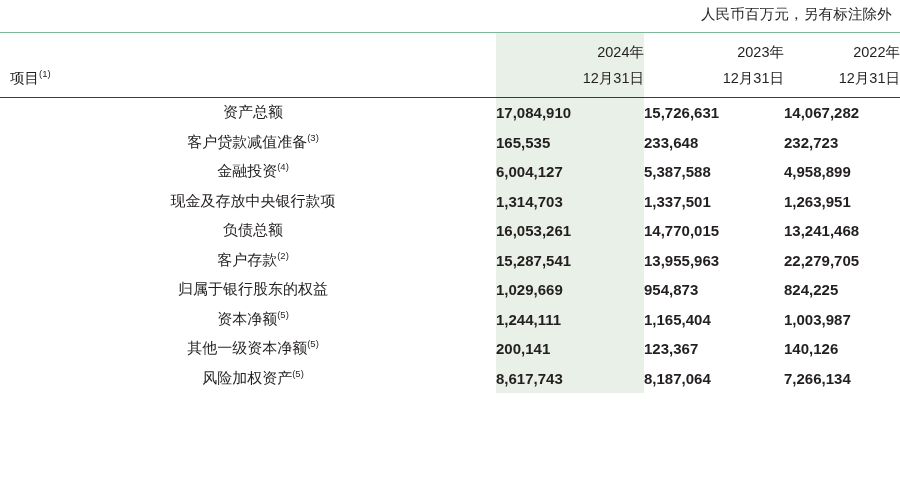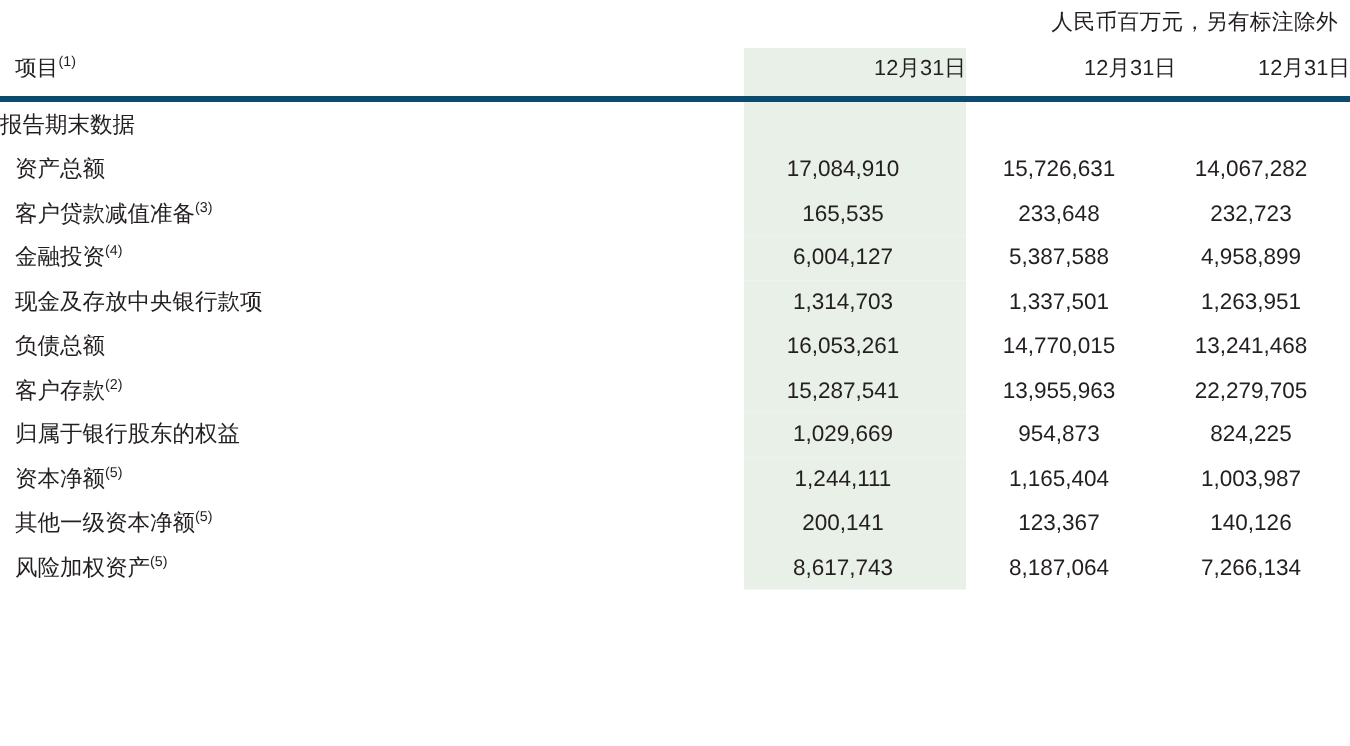--- a/index.html
+++ b/index.html
@@ -46,21 +46,21 @@
     font-weight: normal;
   }
   
   .hl {
     background: #e8f0e8;
   }
   .rule-top td {
     border-top: 1px solid #7fb69a;
   }
   .rule-mid td {
-    border-bottom: 4px solid #0c4a6e;
+    border-bottom: 1px solid #0c4a6e;
   }
   .head-row td {
     height: 26px;
     font-size: 14.5px;
     text-align: right;
     padding-right: 16px;
     color: #231f20;
   }
   .head-row td.item-cell {
     text-align: left;
@@ -75,27 +75,28 @@
     font-weight: bold;
     padding-left: 10px;
     color: #231f20;
   }
   .data-row td {
     height: 29.5px;
     font-size: 15px;
     color: #231f20;
   }
   .data-row td.item-cell {
-    text-align: left;
+    text-align: center;
     padding-left: 10px;
     margin-left: 20px;
   }
   .data-row td.num {
-    text-align: center;
+    text-align: left;
     padding-right: 16px;
+    font-weight: bold;
   }
   sup {
     font-size: 9.5px;
     vertical-align: super;
     line-height: 0;
   }
   .note-item {
     white-space: nowrap;
   }
 </style>
@@ -107,35 +108,35 @@
   <div class="unit-note">人民币百万元，另有标注除外</div>
 
   <table class="fin">
     <colgroup>
       <col class="c-item">
       <col class="c-y1">
       <col class="c-y2">
       <col class="c-y3">
     </colgroup>
     <tbody>
+      <tr class="head-row r1 rule-top">
+        <td class="item-cell"></td>
+        <td class="hl">2024年</td>
+        <td>2023年</td>
+        <td>2022年</td>
+      </tr>
       <tr class="head-row r2 rule-mid">
         <td class="item-cell">
           <span class="note-item"><span>项目</span><sup>(1)</sup></span>
         </td>
         <td class="hl">12月31日</td>
         <td>12月31日</td>
         <td>12月31日</td>
       </tr>
 
-      <tr class="sub-title">
-        <td>报告期末数据</td>
-        <td class="hl"></td>
-        <td></td>
-        <td></td>
-      </tr>
 
       <tr class="data-row">
         <td class="item-cell"><span class="note-item"><span>资产总额</span><sup></sup></span></td>
         <td class="num hl">17,084,910</td>
         <td class="num">15,726,631</td>
         <td class="num">14,067,282</td>
       </tr>
       <tr class="data-row">
         <td class="item-cell"><span class="note-item"><span>客户贷款减值准备</span><sup>(3)</sup></span></td>
         <td class="num hl">165,535</td>

